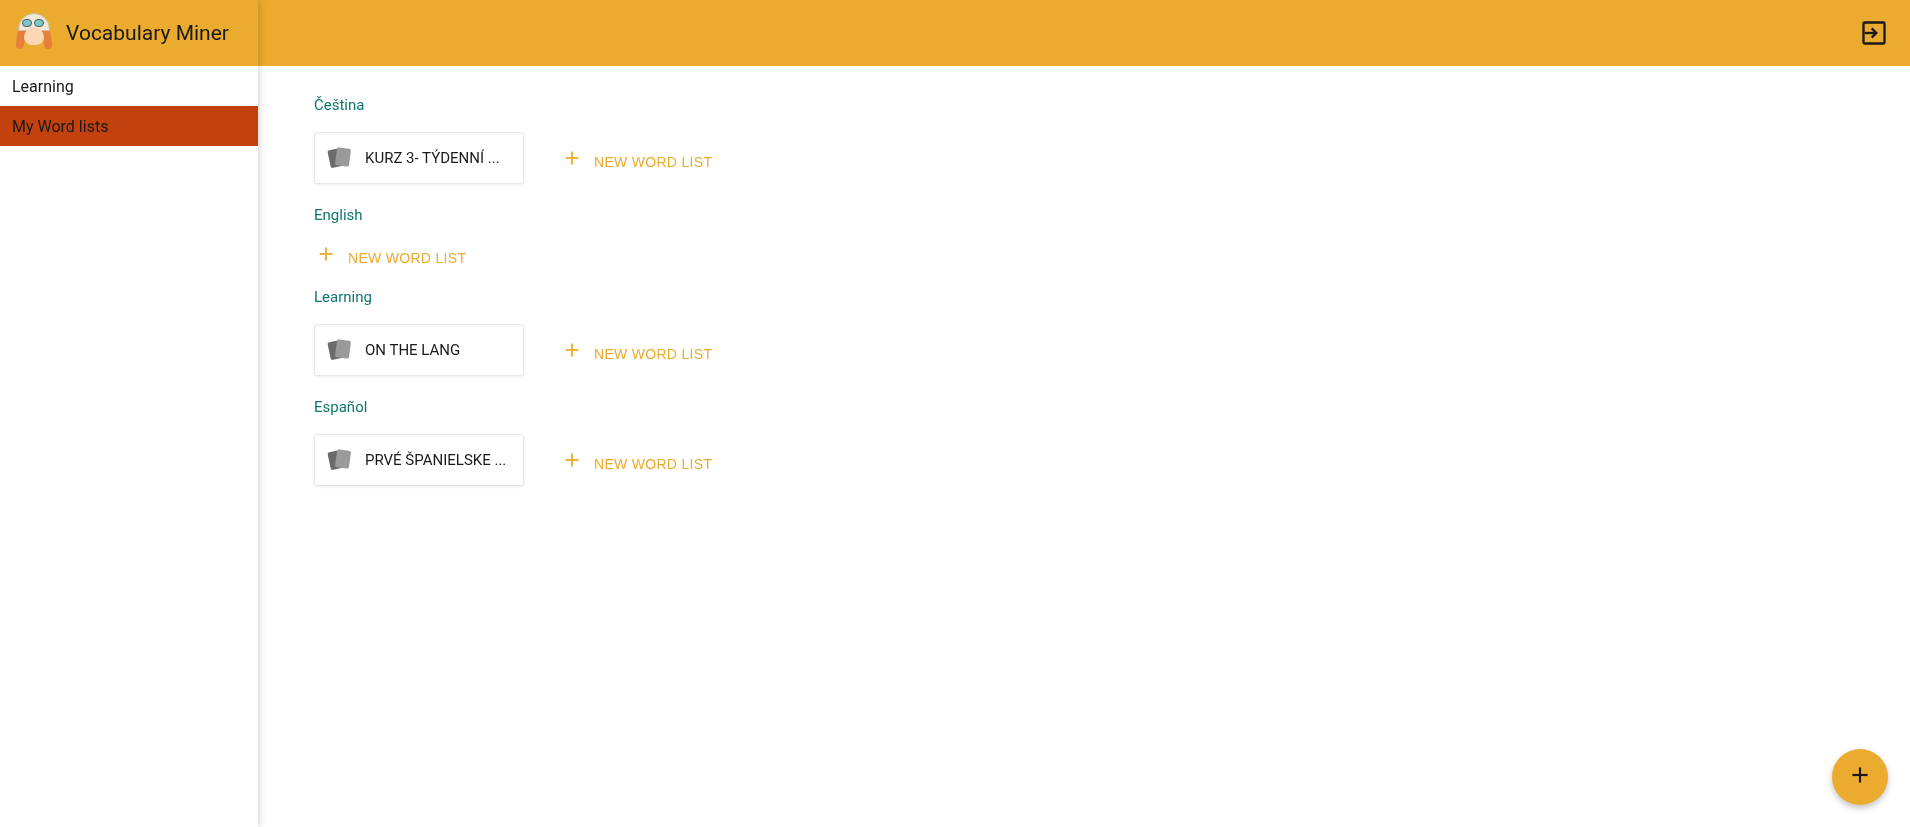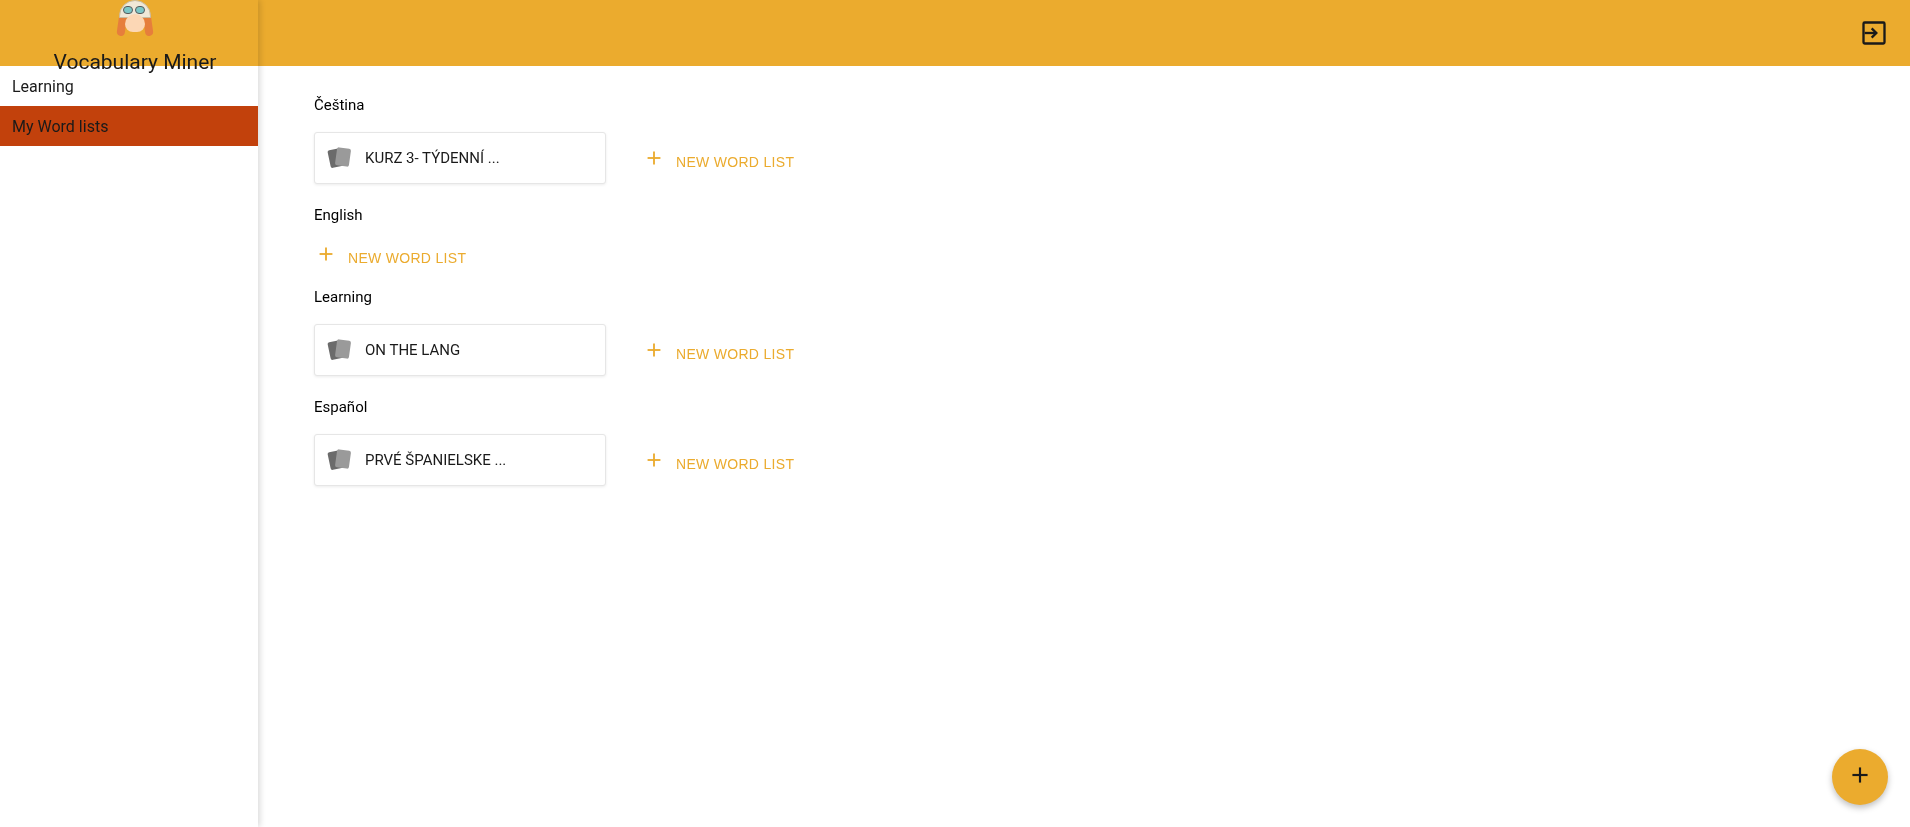--- a/index.html
+++ b/index.html
@@ -44,21 +44,20 @@
       flex-direction: column;
     }
     
     .sidebar-header {
       height: 66px;
       background: #ebab2e;
       display: flex;
       align-items: center;
       padding-left: 12px;
       gap: 10px;
-      flex-direction: column;
     }
     
     .logo-wrapper {
       width: 44px;
       height: 44px;
       display: flex;
       align-items: center;
       justify-content: center;
     }
     
@@ -170,33 +169,33 @@
       padding: 30px 0 0 56px;
       overflow-y: auto;
     }
     
     .language-section {
       margin-bottom: 22px;
     }
     
     .language-label {
       font-size: 15px;
-      color: #000000;
+      color: #0f766e;
       margin-bottom: 18px;
       font-weight: 400;
     }
     
     .list-row {
       display: flex;
       align-items: center;
       gap: 36px;
     }
     
     .word-list-card {
-      width: 292px;
+      width: 210px;
       height: 52px;
       background: #ffffff;
       border: 1px solid #e6e6e6;
       border-radius: 3px;
       box-shadow: 0 1px 3px rgba(0,0,0,0.08);
       display: flex;
       align-items: center;
       padding-left: 14px;
       gap: 14px;
       cursor: pointer;

